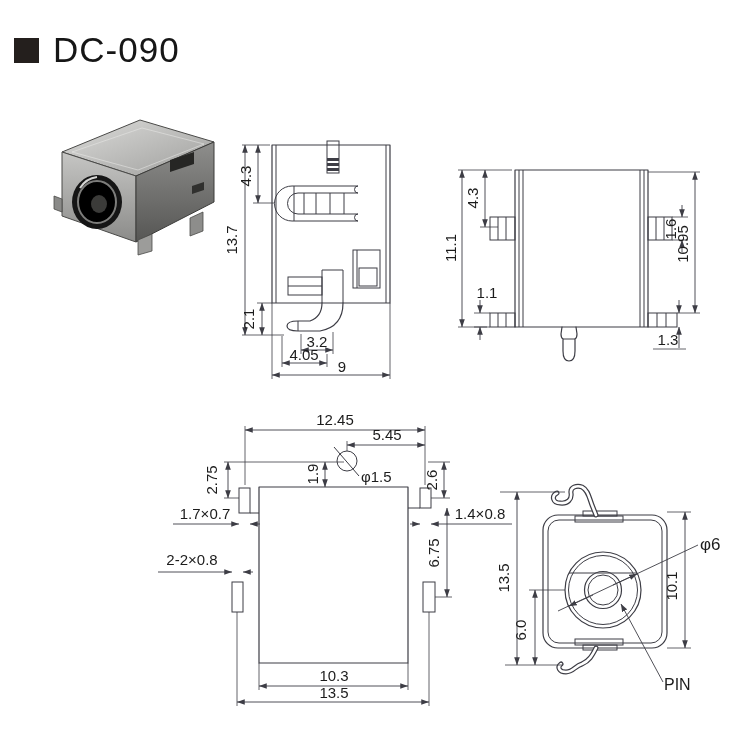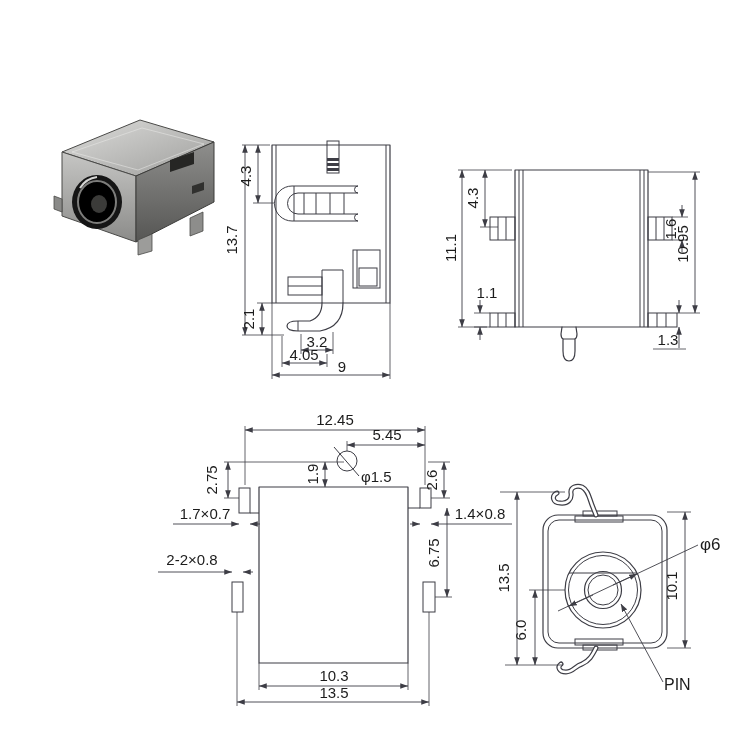--- a/index.html
+++ b/index.html
@@ -23,20 +23,24 @@
 <div class="page">
 
   <svg width="0" height="0">
     <defs>
       <marker id="arr" viewBox="0 0 10 7" refX="9.6" refY="3.5" markerWidth="9" markerHeight="6.3" orient="auto-start-reverse">
         <path d="M0,0 L10,3.5 L0,7 Z" fill="#3d3d45"></path>
       </marker>
     </defs>
   </svg>
 
+  <div class="hdr">
+    <div class="sq"></div>
+    <div class="ttl">DC-090</div>
+  </div>
 
   <svg id="v-photo" style="left:42px;top:100px" width="185" height="155" viewBox="0 0 185 155">
     <defs>
       <linearGradient id="gTop" x1="0" y1="0" x2="1" y2="1">
         <stop offset="0" stop-color="#dcdcda"></stop>
           <stop offset="1" stop-color="#9e9e9c"></stop>
       </linearGradient>
       <linearGradient id="gLeft" x1="0" y1="0" x2="0" y2="1">
         <stop offset="0" stop-color="#c6c6c4"></stop>
           <stop offset="1" stop-color="#8b8b89"></stop>

